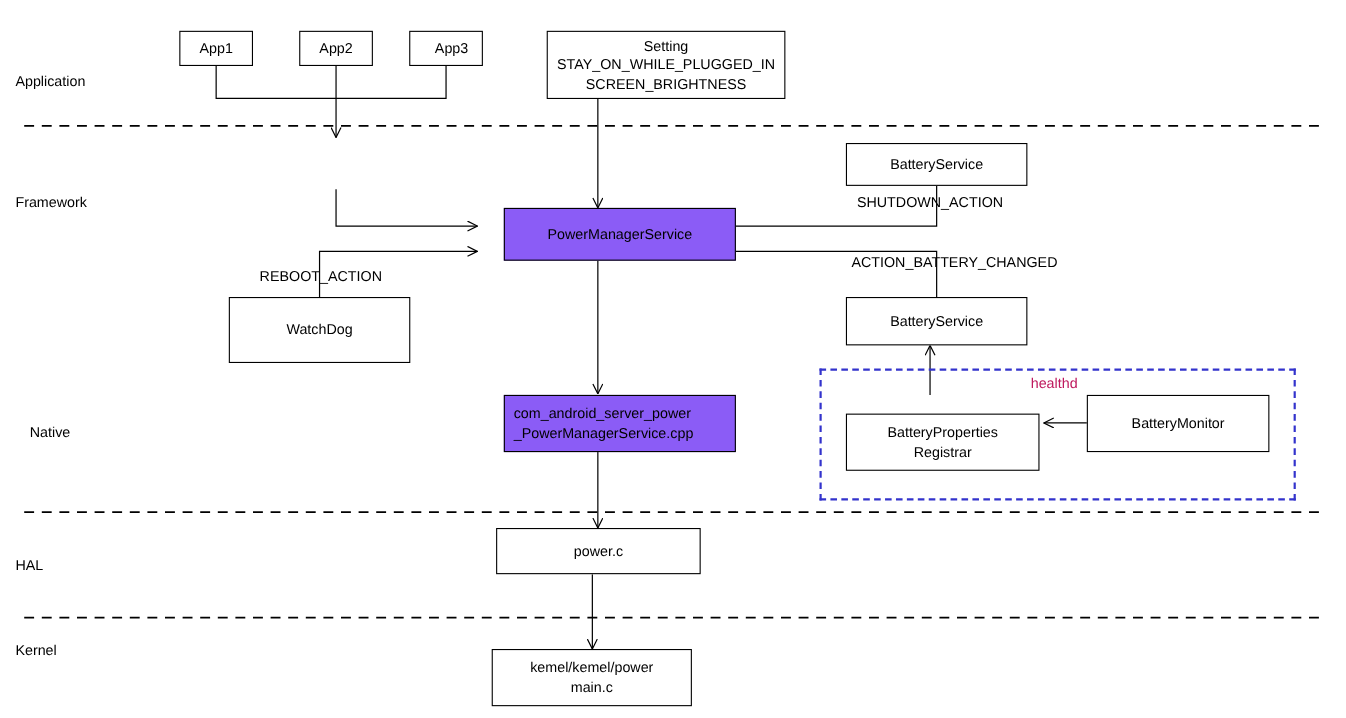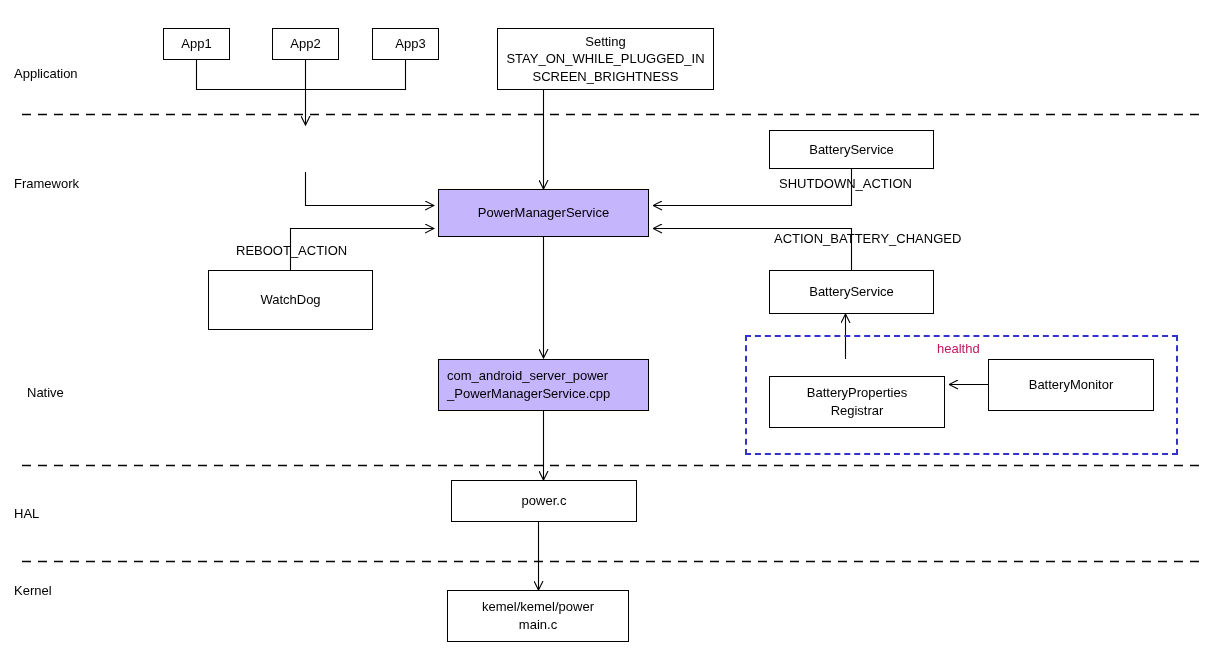--- a/index.html
+++ b/index.html
@@ -37,21 +37,21 @@
     color: #000000;
     font-size: 13px;
     display: flex;
     align-items: center;
     justify-content: center;
     text-align: center;
     line-height: 1.35;
     padding: 2px 4px;
   }
   .node.fill-salmon { background: #fa8072; }
-  .node.fill-magenta { background: #c4b5fd; }
+  .node.fill-magenta { background: #8b5cf6; margin-left: 20px; }
   .node.align-left {
     justify-content: flex-start;
     text-align: left;
     padding-left: 8px;
   }
   .node .node-text { width: 100%; }
   .edge-label {
     position: absolute;
     font-size: 13px;
     color: #000000;

